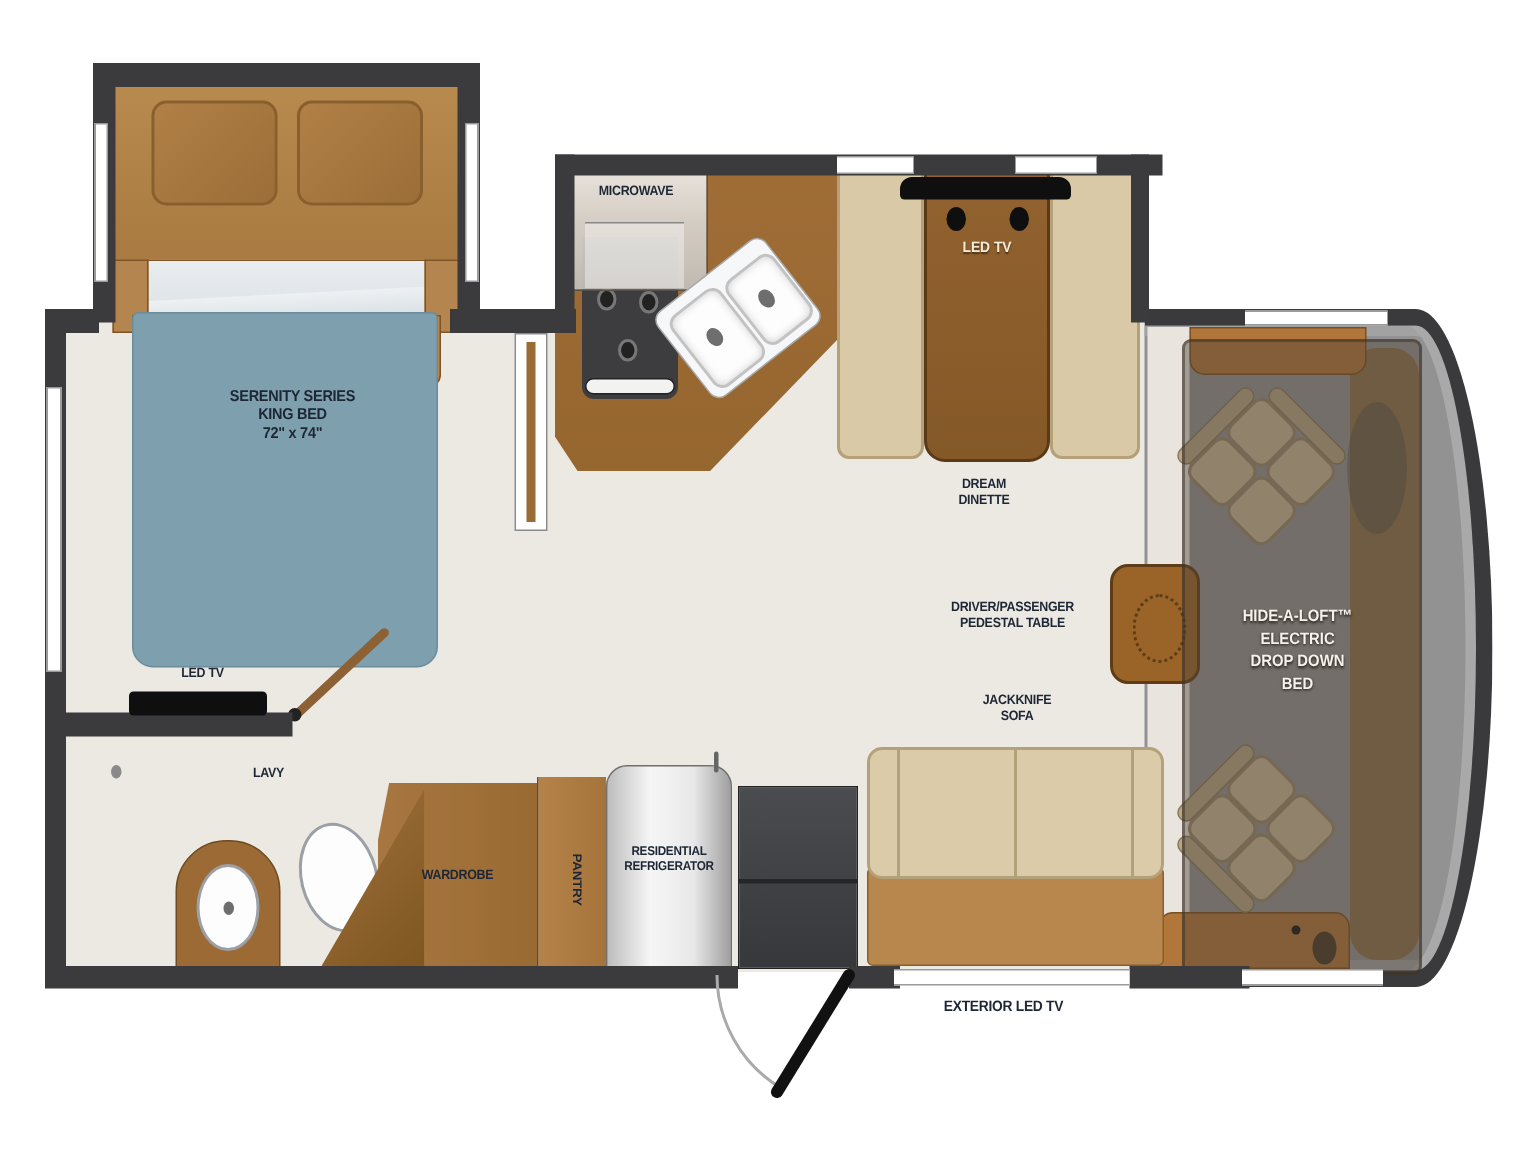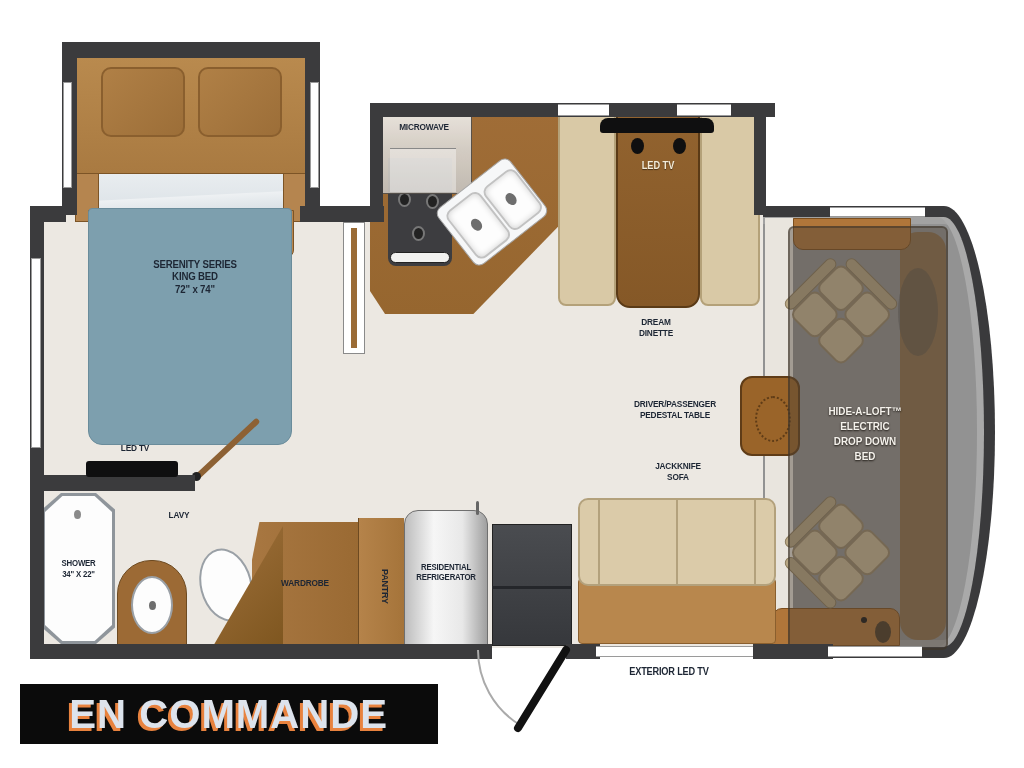--- a/index.html
+++ b/index.html
@@ -218,28 +218,20 @@
   <div class="abs fridge" style="left:404px;top:510px;width:84px;height:140px;">
     <div class="fridge-handle"></div>
   </div>
   <div class="abs lbl lbl-sm" style="left:404px;top:562px;width:84px;font-size:8.5px;z-index:61;">
     <div>RESIDENTIAL</div>
     <div>REFRIGERATOR</div>
   </div>
   <div class="abs darkunit" style="left:492px;top:524px;width:80px;height:122px;"></div>
   <div class="abs darkseam" style="left:492px;top:586px;width:80px;height:3px;"></div>
 
-  <div class="abs shower-outer" style="left:42px;top:493px;width:73px;height:151px;">
-    <div class="shower-inner">
-      <div class="lbl" style="position:static;font-size:8.5px;">
-        <div>SHOWER</div>
-        <div>34" X 22"</div>
-      </div>
-    </div>
-  </div>
   <div class="abs" style="left:74px;top:510px;width:7px;height:9px;background:#8a8a8a;border-radius:50%;z-index:12;"></div>
   <div class="abs vanity" style="left:117px;top:560px;width:70px;height:88px;"></div>
   <div class="abs oval" style="left:131px;top:576px;width:42px;height:58px;"></div>
   <div class="abs" style="left:149px;top:601px;width:7px;height:9px;background:#6e6e6e;border-radius:50%;z-index:12;"></div>
   <div class="abs oval" style="left:200px;top:548px;width:52px;height:74px;transform:rotate(-14deg);z-index:10;"></div>
   <div class="abs door-wedge" style="left:212px;top:526px;width:71px;height:122px;"></div>
   <div class="abs lbl lbl-sm" style="left:148px;top:510px;width:62px;">LAVY</div>
 
   <div class="abs wall" style="left:62px;top:42px;width:258px;height:16px;"></div>
   <div class="abs wall" style="left:62px;top:42px;width:15px;height:173px;"></div>
@@ -269,17 +261,14 @@
   <div class="abs window" style="left:596px;top:646px;width:157px;height:11px;"></div>
   <div class="abs window" style="left:828px;top:646px;width:94px;height:11px;"></div>
 
   <svg class="overlay-svg" style="left:460px;top:640px;" width="130" height="115" viewBox="0 0 130 115">
     <path d="M 60 85 A 88 88 0 0 1 18 10" fill="none" stroke="#aaaaaa" stroke-width="2"></path>
     <line x1="106" y1="10" x2="58" y2="88" stroke="#111" stroke-width="8" stroke-linecap="round"></line>
   </svg>
 
   <div class="abs lbl lbl-sm" style="left:596px;top:666px;width:146px;font-size:10px;">EXTERIOR LED TV</div>
 
-  <div class="abs banner" style="left:20px;top:684px;width:418px;height:60px;">
-    <span class="banner-text">EN COMMANDE</span>
-  </div>
 
 </div>
 
 </body></html>

